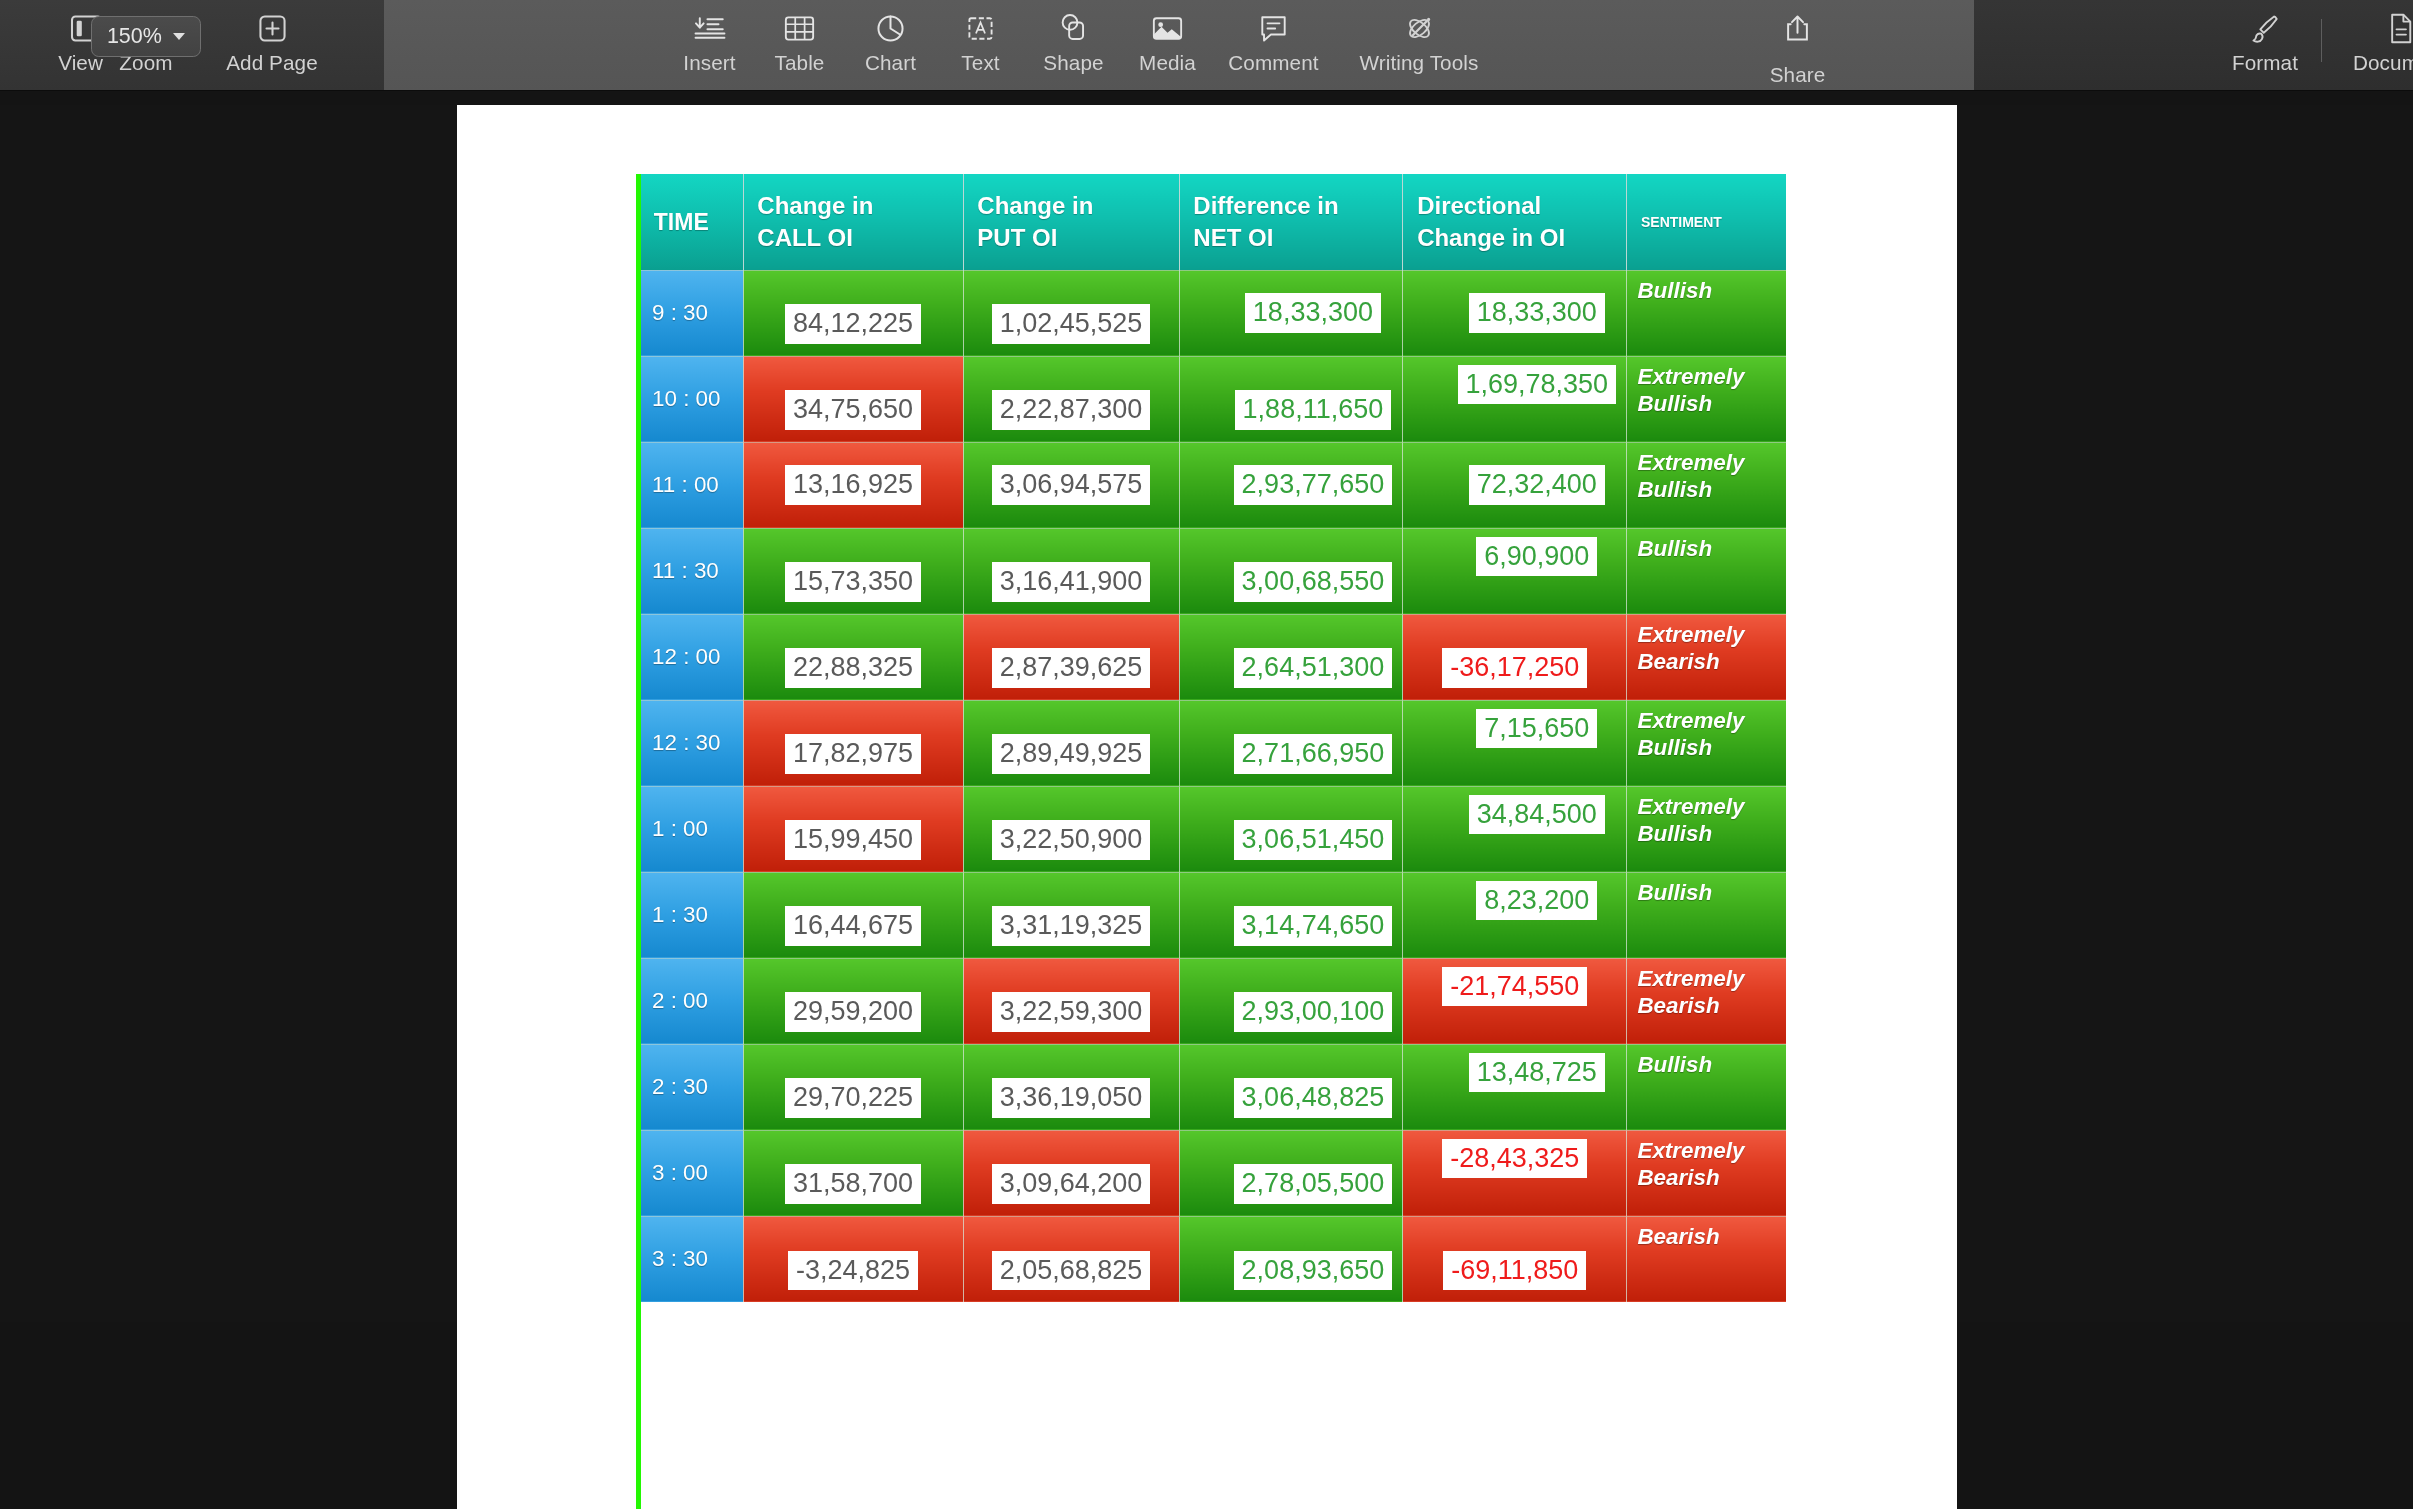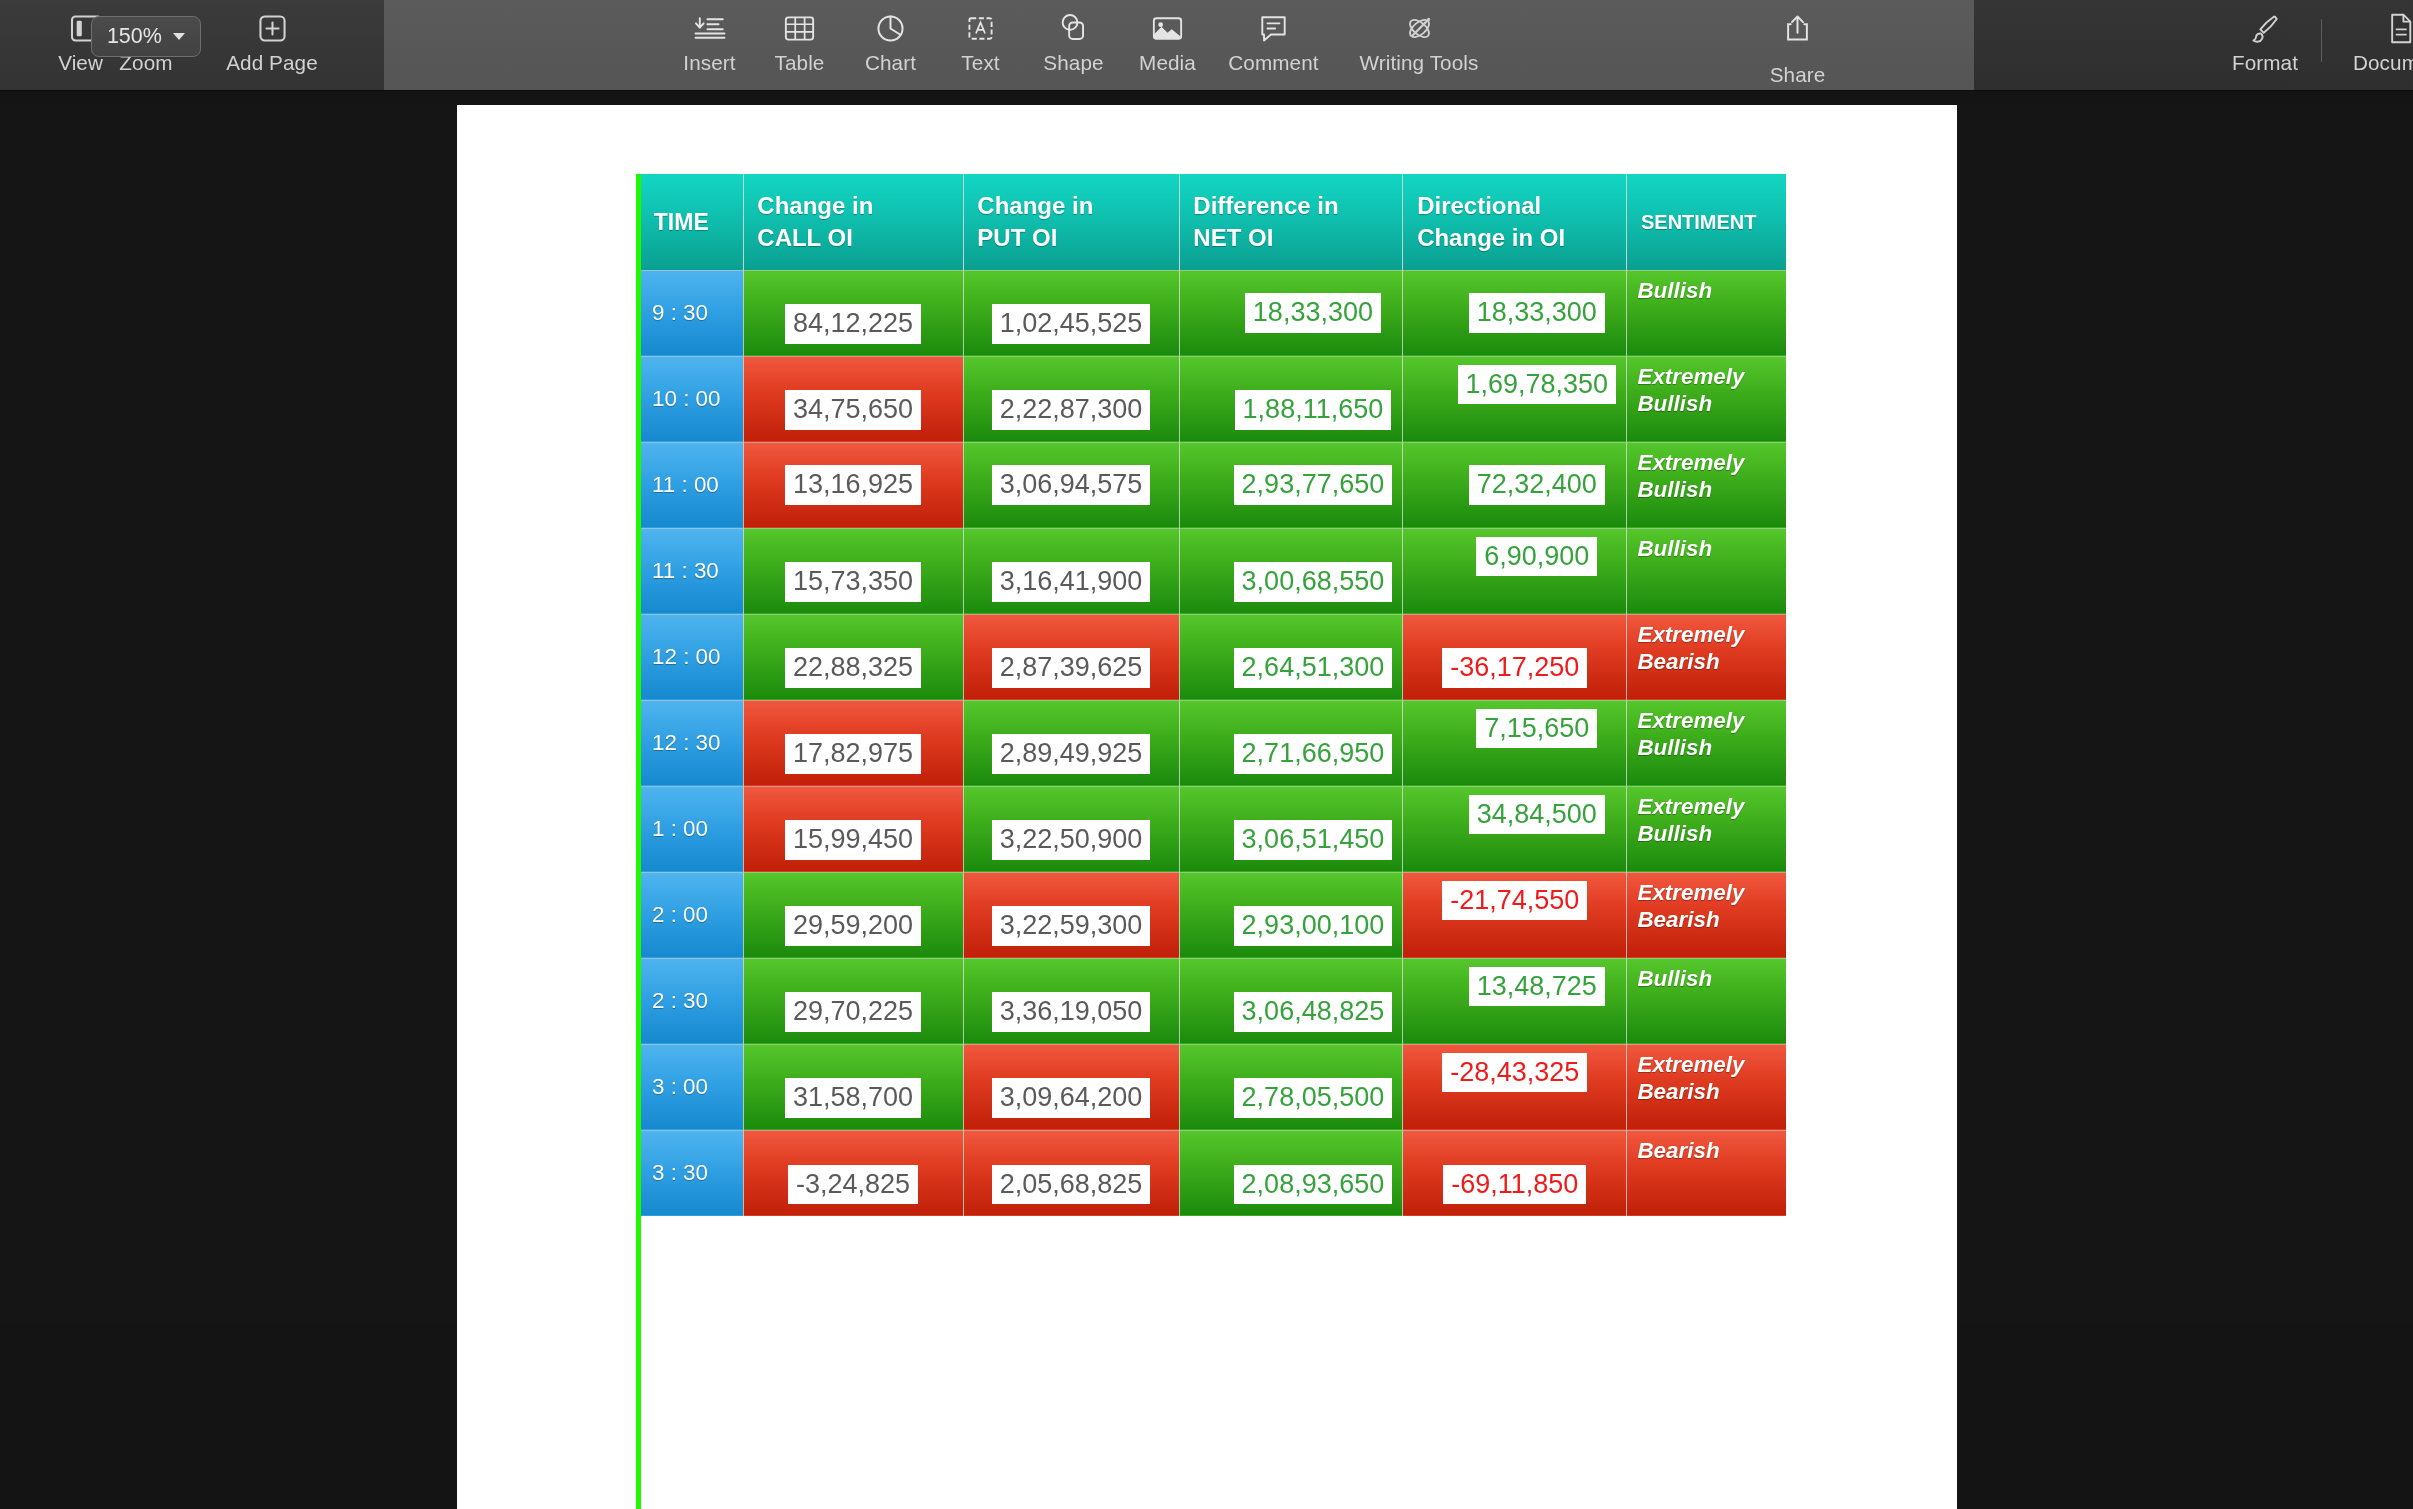--- a/index.html
+++ b/index.html
@@ -81,21 +81,21 @@
   thead th{
     height:96px;
     background:linear-gradient(to bottom,#13d6c3 0%,#0fbfae 45%,#0a9f90 100%);
     color:#ffffff; font-size:24px; font-weight:bold; line-height:32px;
     text-align:left; vertical-align:middle;
     padding:0 13.8px;
     border-right:0.9px solid #b9d8d4;
     text-shadow:0 0.9px 0.9px rgba(0,0,0,.28);
     white-space:pre-line;
   }
-  thead th:last-child{ border-right:none; font-size:20px; }
+  thead th:last-child{ border-right:none; font-size:14px; }
   thead th.h-time{ font-size:23px; }
 
   tbody td{
     height:86px; vertical-align:middle;
     border-right:0.9px solid rgba(215,230,215,.75);
     border-top:0.9px solid rgba(215,230,215,.55);
     padding:0;
   }
   tbody td:last-child{ border-right:none; }
 
@@ -496,20 +496,46 @@
                 <div class="valwrap pos-high">
                   <span class="chip t-green">34,84,500</span>
                 </div>
               </td>
               <td class="sent cell-green">
                 <div class="sentiment-txt align-top">Extremely
 Bullish</div>
               </td>
             </tr>
             <tr>
+              <td class="time">1 : 30</td>
+              <td class="cell-green">
+                <div class="valwrap pos-low">
+                  <span class="chip t-dark">16,44,675</span>
+                </div>
+              </td>
+              <td class="cell-green">
+                <div class="valwrap pos-low">
+                  <span class="chip t-dark">3,31,19,325</span>
+                </div>
+              </td>
+              <td class="cell-green">
+                <div class="valwrap pos-low">
+                  <span class="chip t-green">3,14,74,650</span>
+                </div>
+              </td>
+              <td class="cell-green">
+                <div class="valwrap pos-high">
+                  <span class="chip t-green">8,23,200</span>
+                </div>
+              </td>
+              <td class="sent cell-green">
+                <div class="sentiment-txt align-top">Bullish</div>
+              </td>
+            </tr>
+            <tr>
               <td class="time">2 : 00</td>
               <td class="cell-green">
                 <div class="valwrap pos-low">
                   <span class="chip t-dark">29,59,200</span>
                 </div>
               </td>
               <td class="cell-red">
                 <div class="valwrap pos-low">
                   <span class="chip t-dark">3,22,59,300</span>
                 </div>

